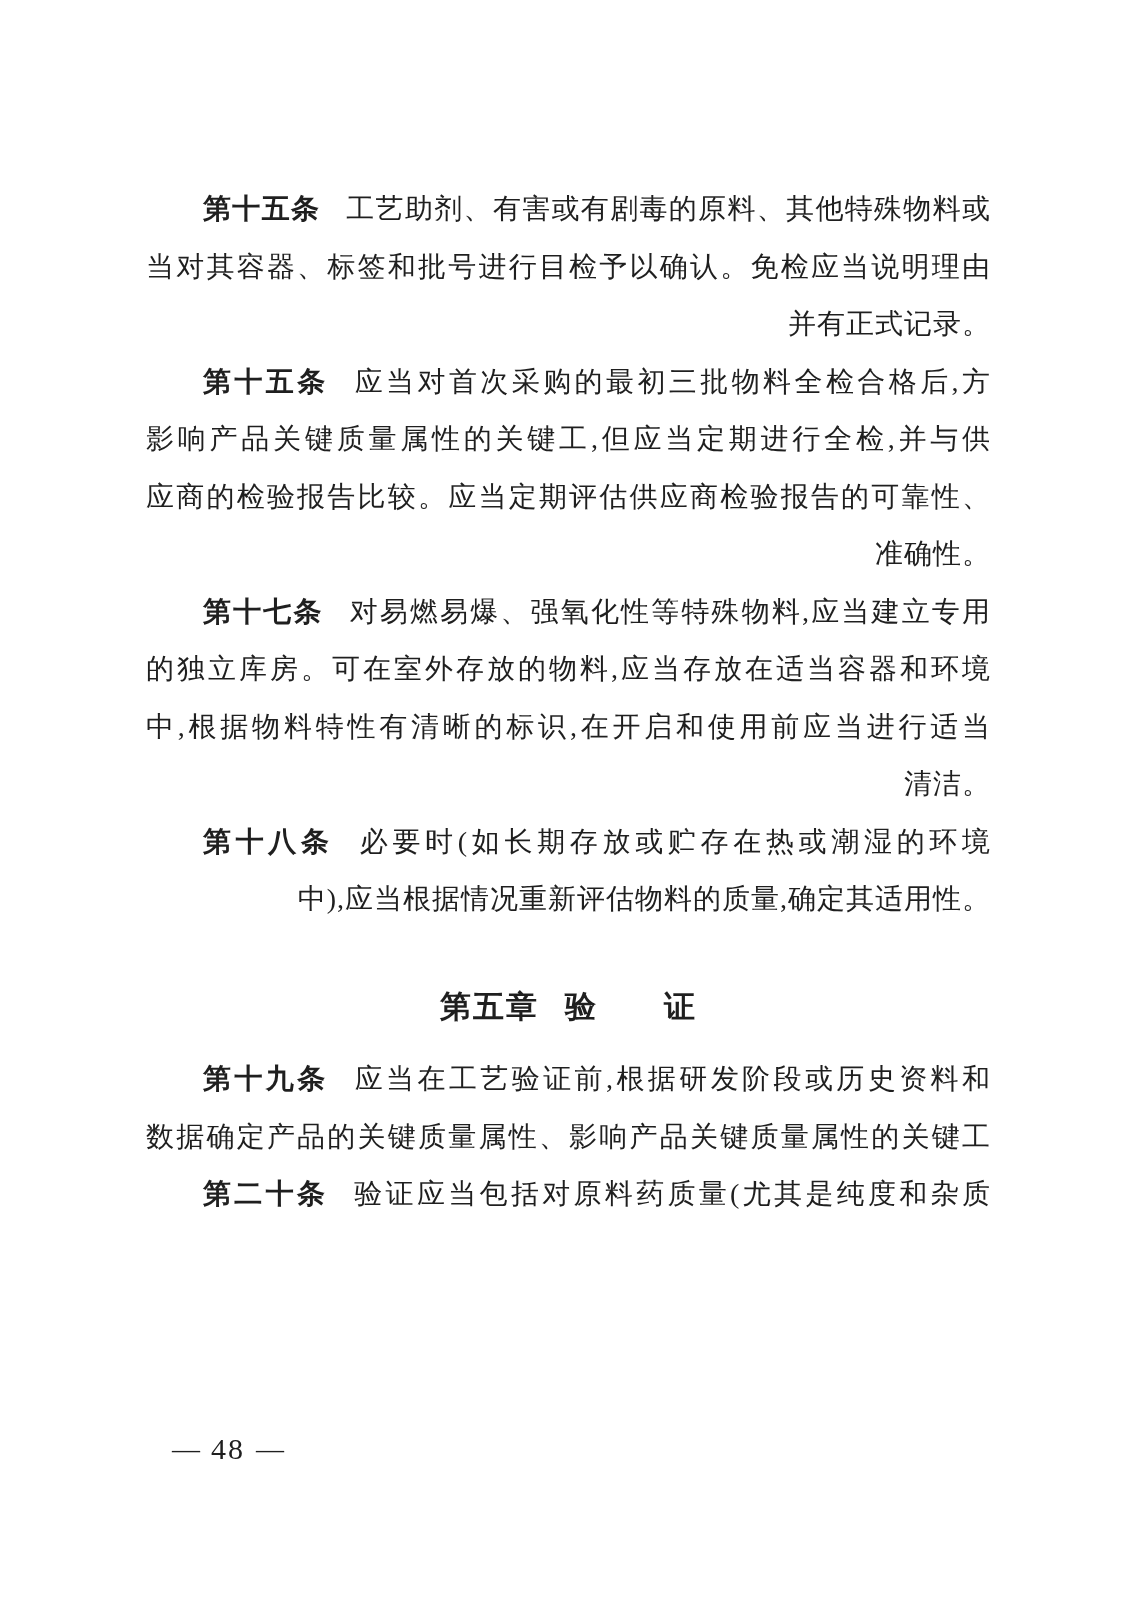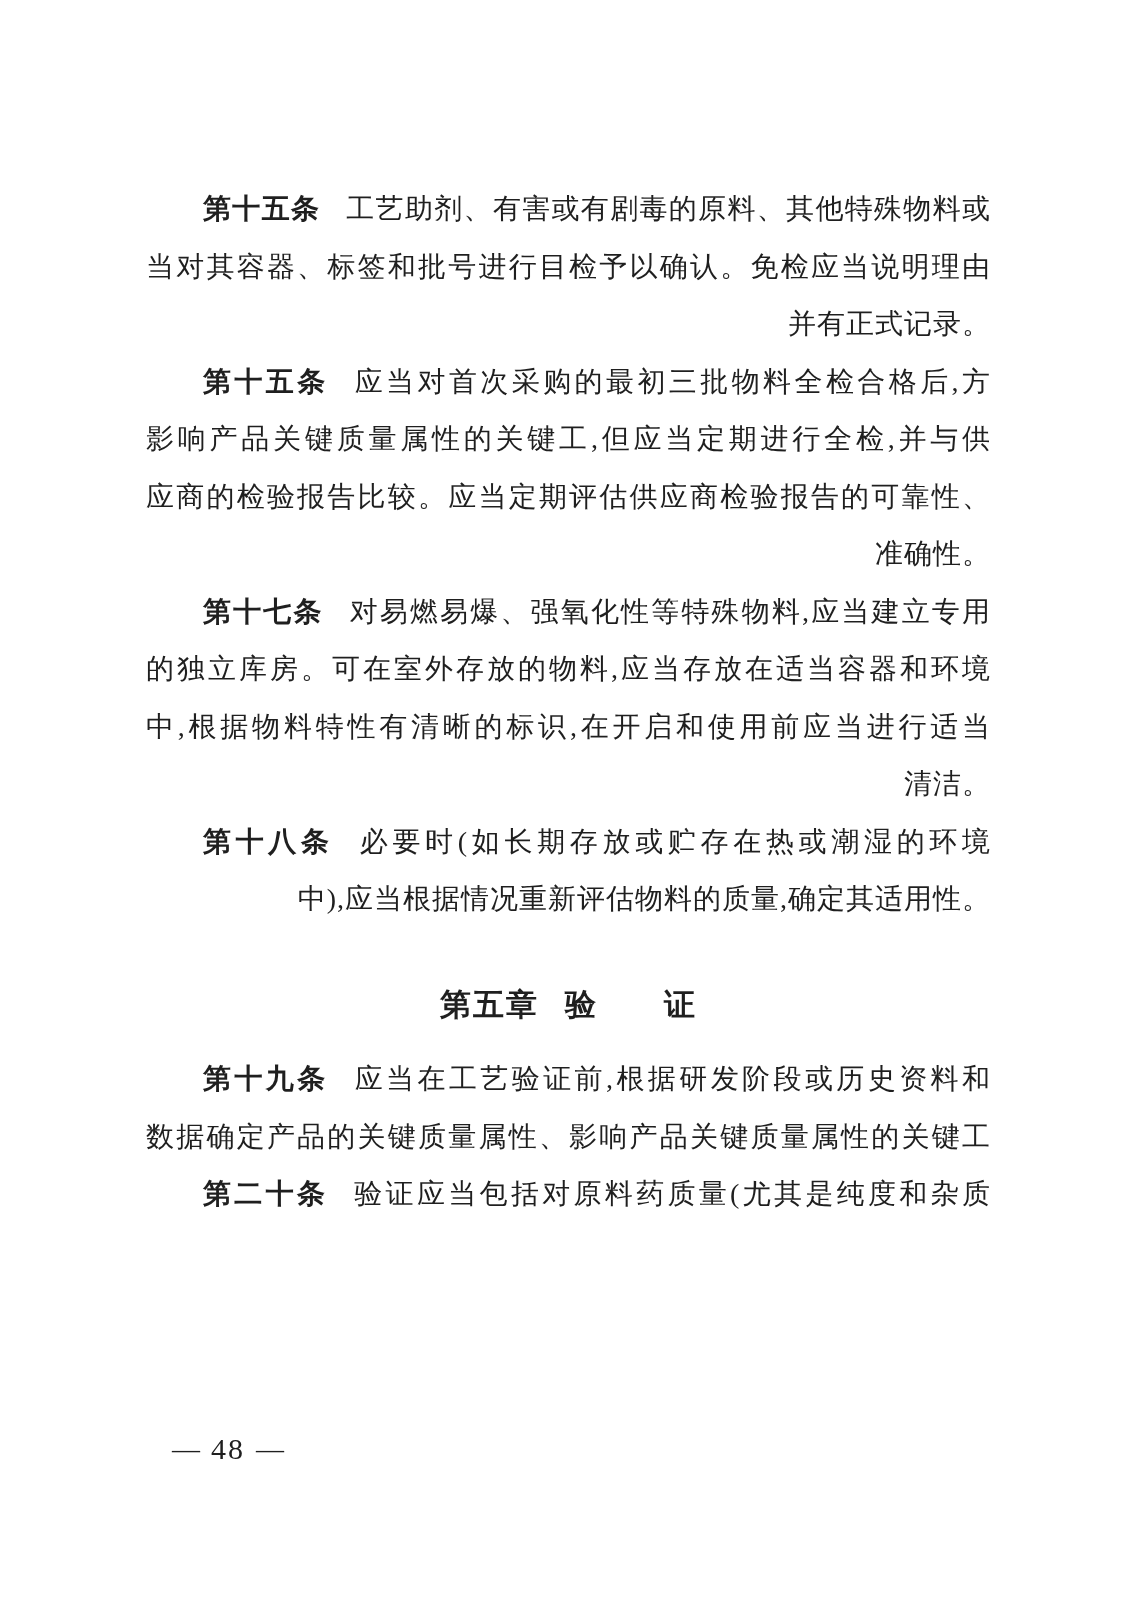--- a/index.html
+++ b/index.html
@@ -50,21 +50,21 @@
     margin-right: 26px;
   }
   .chapter {
     margin-top: 50px;
     margin-bottom: 15px;
     height: 57.5px;
     line-height: 57.5px;
     text-align: center;
     font-size: 31px;
     font-weight: bold;
-    font-family: Liberation Mono, monospace;
+    font-family: Liberation Sans, sans-serif;
     letter-spacing: 2px;
   }
   .chapter .chapter-number {
     margin-right: 26px;
   }
   .page-number {
     position: absolute;
     left: 172px;
     top: 1429px;
     height: 40px;

